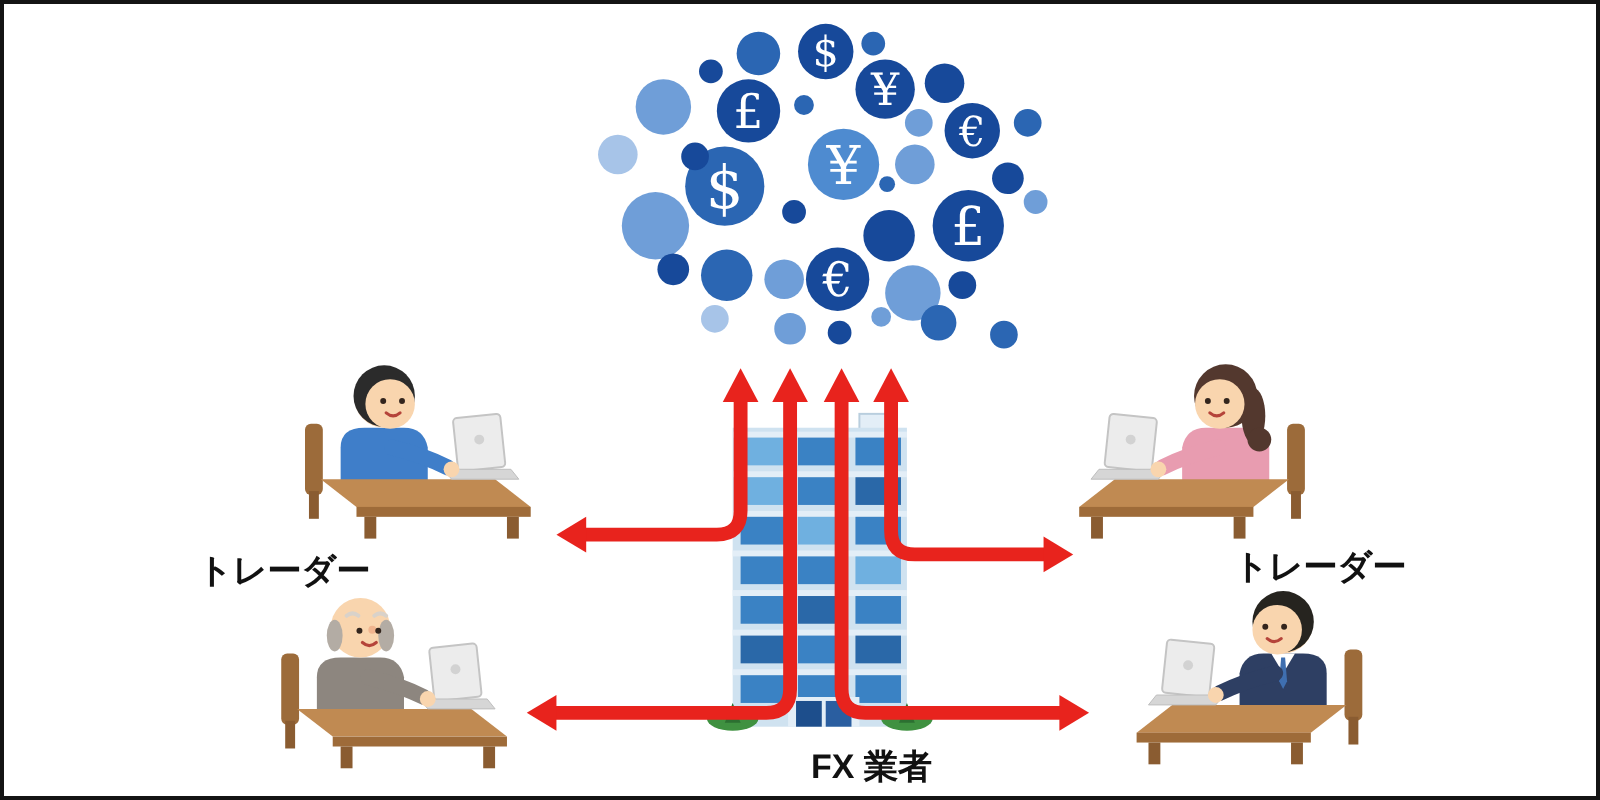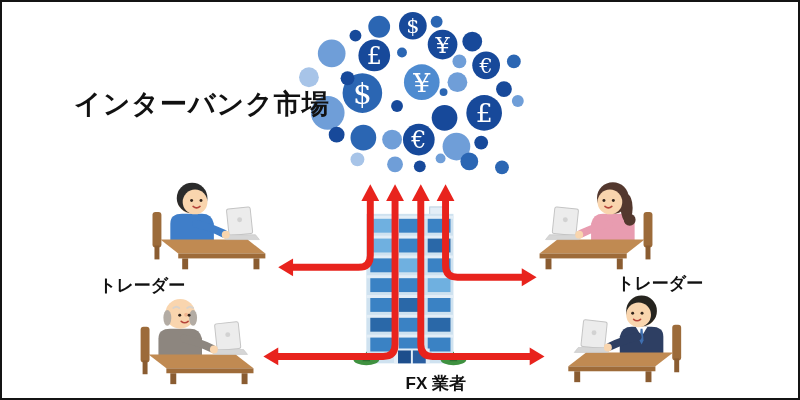--- a/index.html
+++ b/index.html
@@ -311,17 +311,16 @@
           <polygon points="412,201 430,201 421,184" fill="#e8231d"></polygon>
           <polygon points="546,358 531,349 531,367" fill="#e8231d"></polygon>
         </g>
         <g>
           <path d="M 446 199 L 446 266 Q 446 278 458 278 L 525 278" stroke="#e8231d" stroke-width="7" fill="none"></path>
           <polygon points="437,201 455,201 446,184" fill="#e8231d"></polygon>
           <polygon points="538,278 523,269 523,287" fill="#e8231d"></polygon>
         </g>
       </g>
     </svg>
-  <div class="title">インターバンク市場</div>
   <div class="lbl lbl-left">トレーダー</div>
   <div class="lbl lbl-right">トレーダー</div>
   <div class="lbl lbl-building">FX 業者</div>
 </div>
 
 </body></html>

